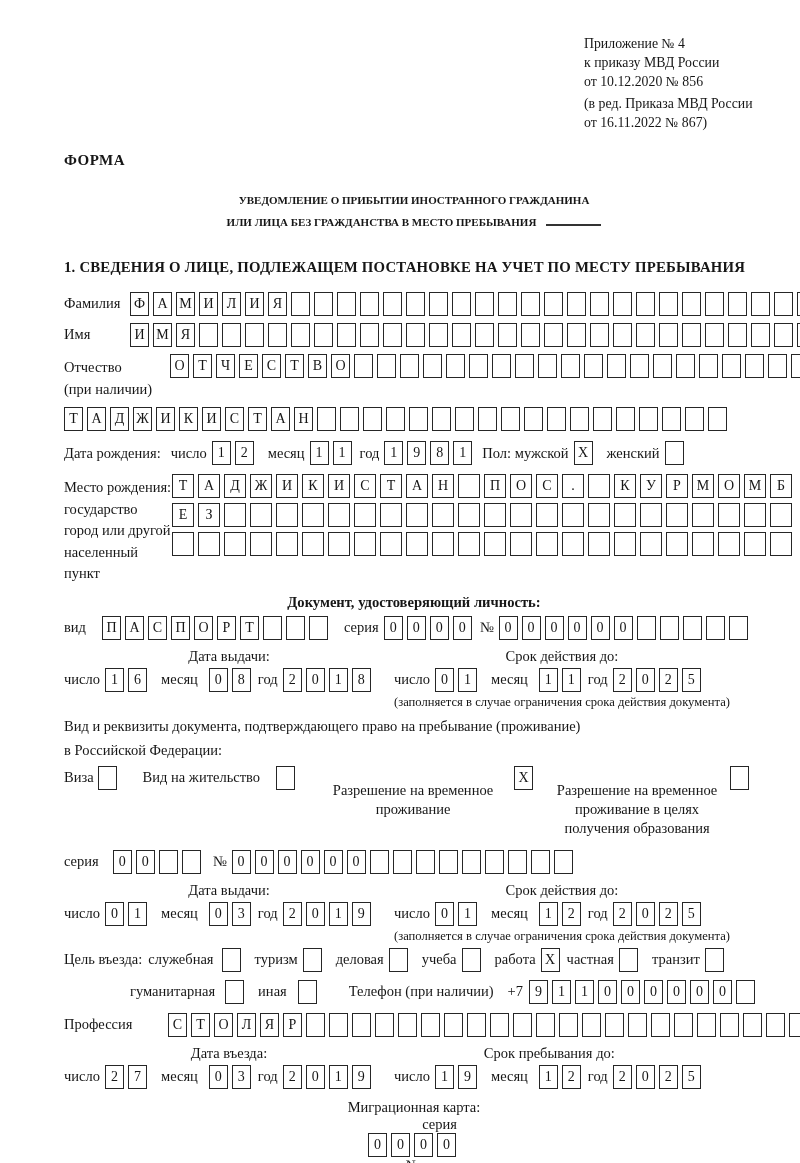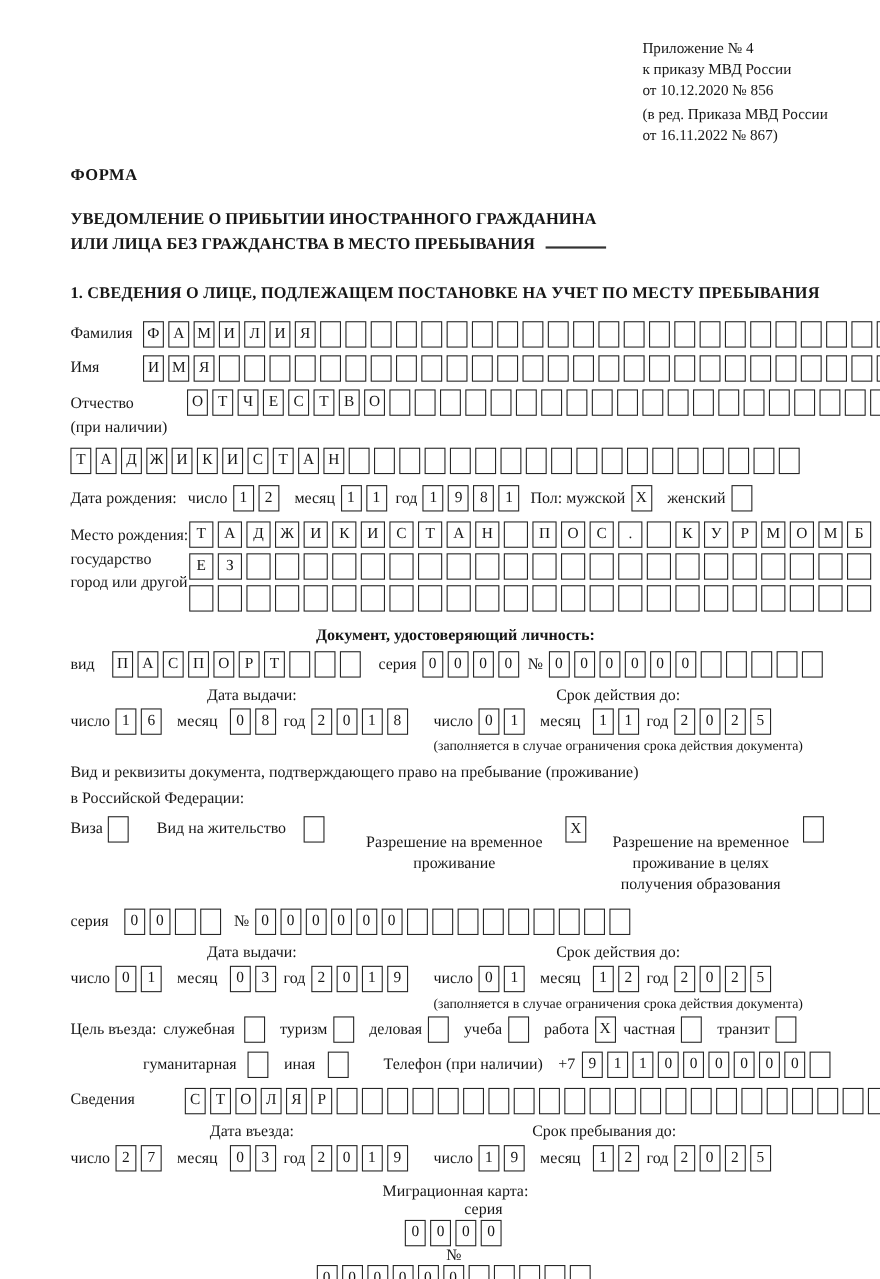--- a/index.html
+++ b/index.html
@@ -8,21 +8,21 @@
     font-family:"Liberation Serif","DejaVu Serif",serif;
     color:#161616;
     box-sizing:border-box;
     padding:34px 36px 10px 64px;
     font-size:14.5px;
     overflow:hidden;
   }
   .appendix{margin-left:520px;line-height:19px;font-size:13.8px;}
   .appendix .ed{margin-top:3px;}
   .forma{font-weight:bold;margin-top:20px;font-size:15px;letter-spacing:.5px;padding-right:2px;}
-  .title{text-align:left;font-weight:bold;font-size:15px;line-height:22px;margin-top:20px;}
+  .title{text-align:center;font-weight:bold;font-size:11px;line-height:22px;margin-top:20px;}
   .title .uline{display:inline-block;width:55px;border-bottom:2px solid #333;height:13px;margin-left:10px;}
   .sect{font-weight:bold;font-size:14.8px;margin-top:26px;letter-spacing:.2px;}
   .row{display:flex;align-items:flex-start;margin-top:7px;}
   .lbl{flex:none;padding-top:3px;}
   .cells{display:flex;flex-wrap:nowrap;}
   .cell{
     flex:none;width:17px;height:22px;border:1.6px solid #262626;margin-right:4px;
     display:flex;align-items:center;justify-content:center;
     font-size:14px;line-height:1;background:#fff;
   }
@@ -234,20 +234,21 @@
   <span class="cells">
       <span class="cell"></span>
     </span>
 </div>
 
 <div class="row" style="margin-top:9px;">
   <div class="lbl multi-label" style="width:108px;">
     <div>Место рождения:</div>
     <div>государство</div>
     <div>город или другой</div>
+    <div>населенный пункт</div>
   </div>
   <div class="stack-rows">
     <div class="cells wide">
         <span class="cell">Т</span>
         <span class="cell">А</span>
         <span class="cell">Д</span>
         <span class="cell">Ж</span>
         <span class="cell">И</span>
         <span class="cell">К</span>
         <span class="cell">И</span>
@@ -570,21 +571,21 @@
       <span class="cell">0</span>
       <span class="cell">0</span>
       <span class="cell">0</span>
       <span class="cell">0</span>
       <span class="cell">0</span>
       <span class="cell"></span>
     </span>
 </div>
 
 <div class="row" style="margin-top:9px;">
-  <div class="lbl" style="width:104px;">Сведения</div>
+  <div class="lbl" style="width:104px;">Профессия</div>
   <div class="cells">
       <span class="cell">С</span>
       <span class="cell">Т</span>
       <span class="cell">О</span>
       <span class="cell">Л</span>
       <span class="cell">Я</span>
       <span class="cell">Р</span>
       <span class="cell"></span>
       <span class="cell"></span>
       <span class="cell"></span>

